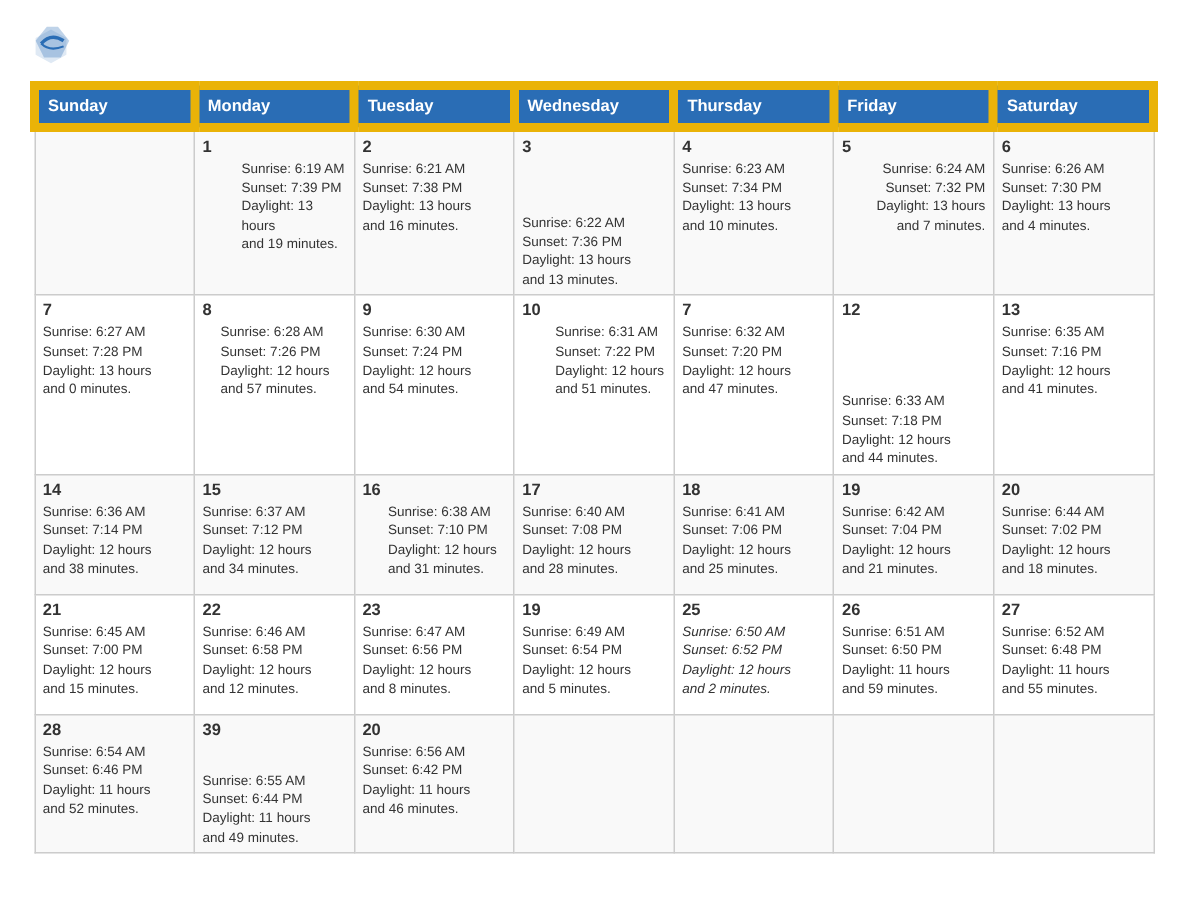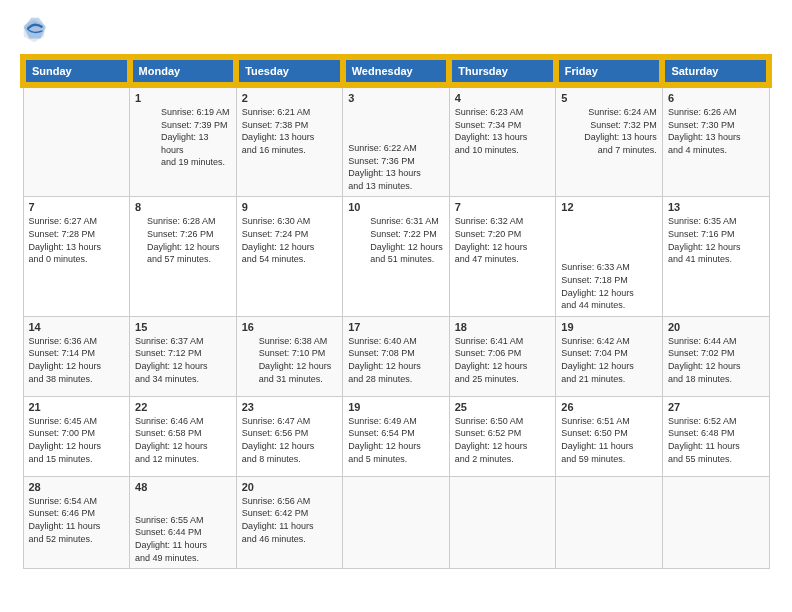--- a/index.html
+++ b/index.html
@@ -307,21 +307,21 @@
           </td>
           <td>
             <span class="day-num">19</span>
             <div class="cell-text" style="white-space: pre-line;">Sunrise: 6:49 AM
 Sunset: 6:54 PM
 Daylight: 12 hours
 and 5 minutes.</div>
           </td>
           <td>
             <span class="day-num">25</span>
-            <div class="cell-text" style="white-space: pre-line;">Sunrise: 6:50 AM
+            <div class="cell-text" style="white-space: pre-line; font-style: italic;">Sunrise: 6:50 AM
 Sunset: 6:52 PM
 Daylight: 12 hours
 and 2 minutes.</div>
           </td>
           <td>
             <span class="day-num">26</span>
             <div class="cell-text" style="white-space: pre-line;">Sunrise: 6:51 AM
 Sunset: 6:50 PM
 Daylight: 11 hours
 and 59 minutes.</div>
@@ -336,21 +336,21 @@
         </tr>
         <tr>
           <td>
             <span class="day-num">28</span>
             <div class="cell-text" style="white-space: pre-line;">Sunrise: 6:54 AM
 Sunset: 6:46 PM
 Daylight: 11 hours
 and 52 minutes.</div>
           </td>
           <td>
-            <span class="day-num">48</span>
+            <span class="day-num">39</span>
             <div class="cell-text" style="white-space: pre-line; margin-top: 21px;">Sunrise: 6:55 AM
 Sunset: 6:44 PM
 Daylight: 11 hours
 and 49 minutes.</div>
           </td>
           <td>
             <span class="day-num">20</span>
             <div class="cell-text" style="white-space: pre-line;">Sunrise: 6:56 AM
 Sunset: 6:42 PM
 Daylight: 11 hours

